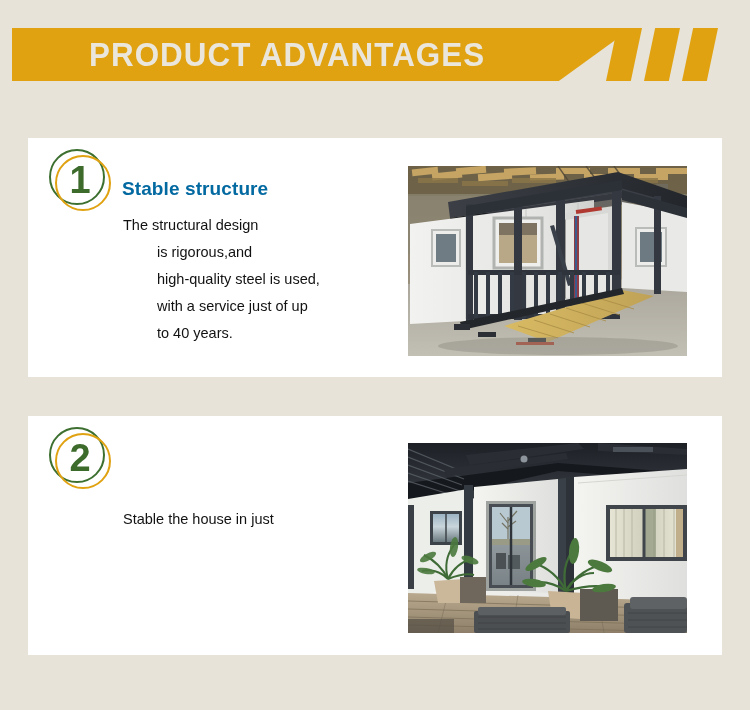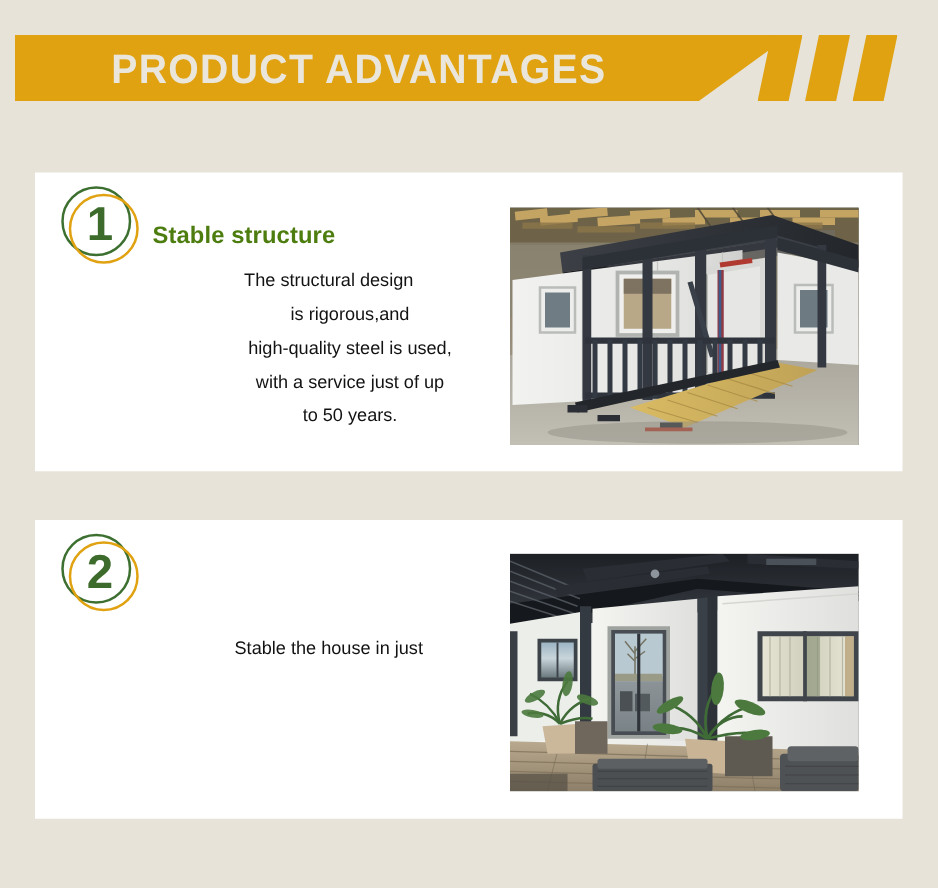--- a/index.html
+++ b/index.html
@@ -87,35 +87,35 @@
     font-weight:bold;
     color:#3d6b2c;
     font-family:"Liberation Sans",sans-serif;
   }
 
   .card-title{
     position:absolute;
     left:94px; top:40px;
     font-size:19px;
     font-weight:bold;
-    color:#4d7c0f;
+    color:#0369a1;
     letter-spacing:0.1px;
     white-space:nowrap;
   }
   .card-body{
     position:absolute;
     left:95px;
     width:280px;
     font-size:14.5px;
     line-height:27px;
     color:#121212;
   }
   #card-1 .card-body{ top:74px; }
   #card-2 .card-body{ top:90px; }
-  .card-body .ln{ display:block; white-space:nowrap;text-align:center; }
+  .card-body .ln{ display:block; white-space:nowrap; }
   .card-body .ln.ind{ padding-left:5px;margin-left:29px; }
 
   
   .photo{
     position:absolute;
     left:380px;
     width:279px; height:190px;
     overflow:hidden;
     background:#7a7a72;
   }
@@ -142,21 +142,21 @@
     <div class="badge-num">1</div>
   </div>
 
   <div class="card-title">Stable structure</div>
 
   <div class="card-body">
     <span class="ln">The structural design</span>
     <span class="ln ind">is rigorous,and</span>
     <span class="ln ind">high-quality steel is used,</span>
     <span class="ln ind">with a service just of up</span>
-    <span class="ln ind">to 50 years.</span>
+    <span class="ln ind">to 40 years.</span>
   </div>
 
   <div class="photo">
     <svg viewBox="0 0 279 190" preserveAspectRatio="none" aria-hidden="true">
       <defs>
         <linearGradient id="warehouseWall" x1="0" y1="0" x2="0" y2="1">
           <stop offset="0" stop-color="#7d7158"></stop>
           <stop offset="1" stop-color="#9d9482"></stop>
         </linearGradient>
         <linearGradient id="floorG" x1="0" y1="0" x2="0" y2="1">

